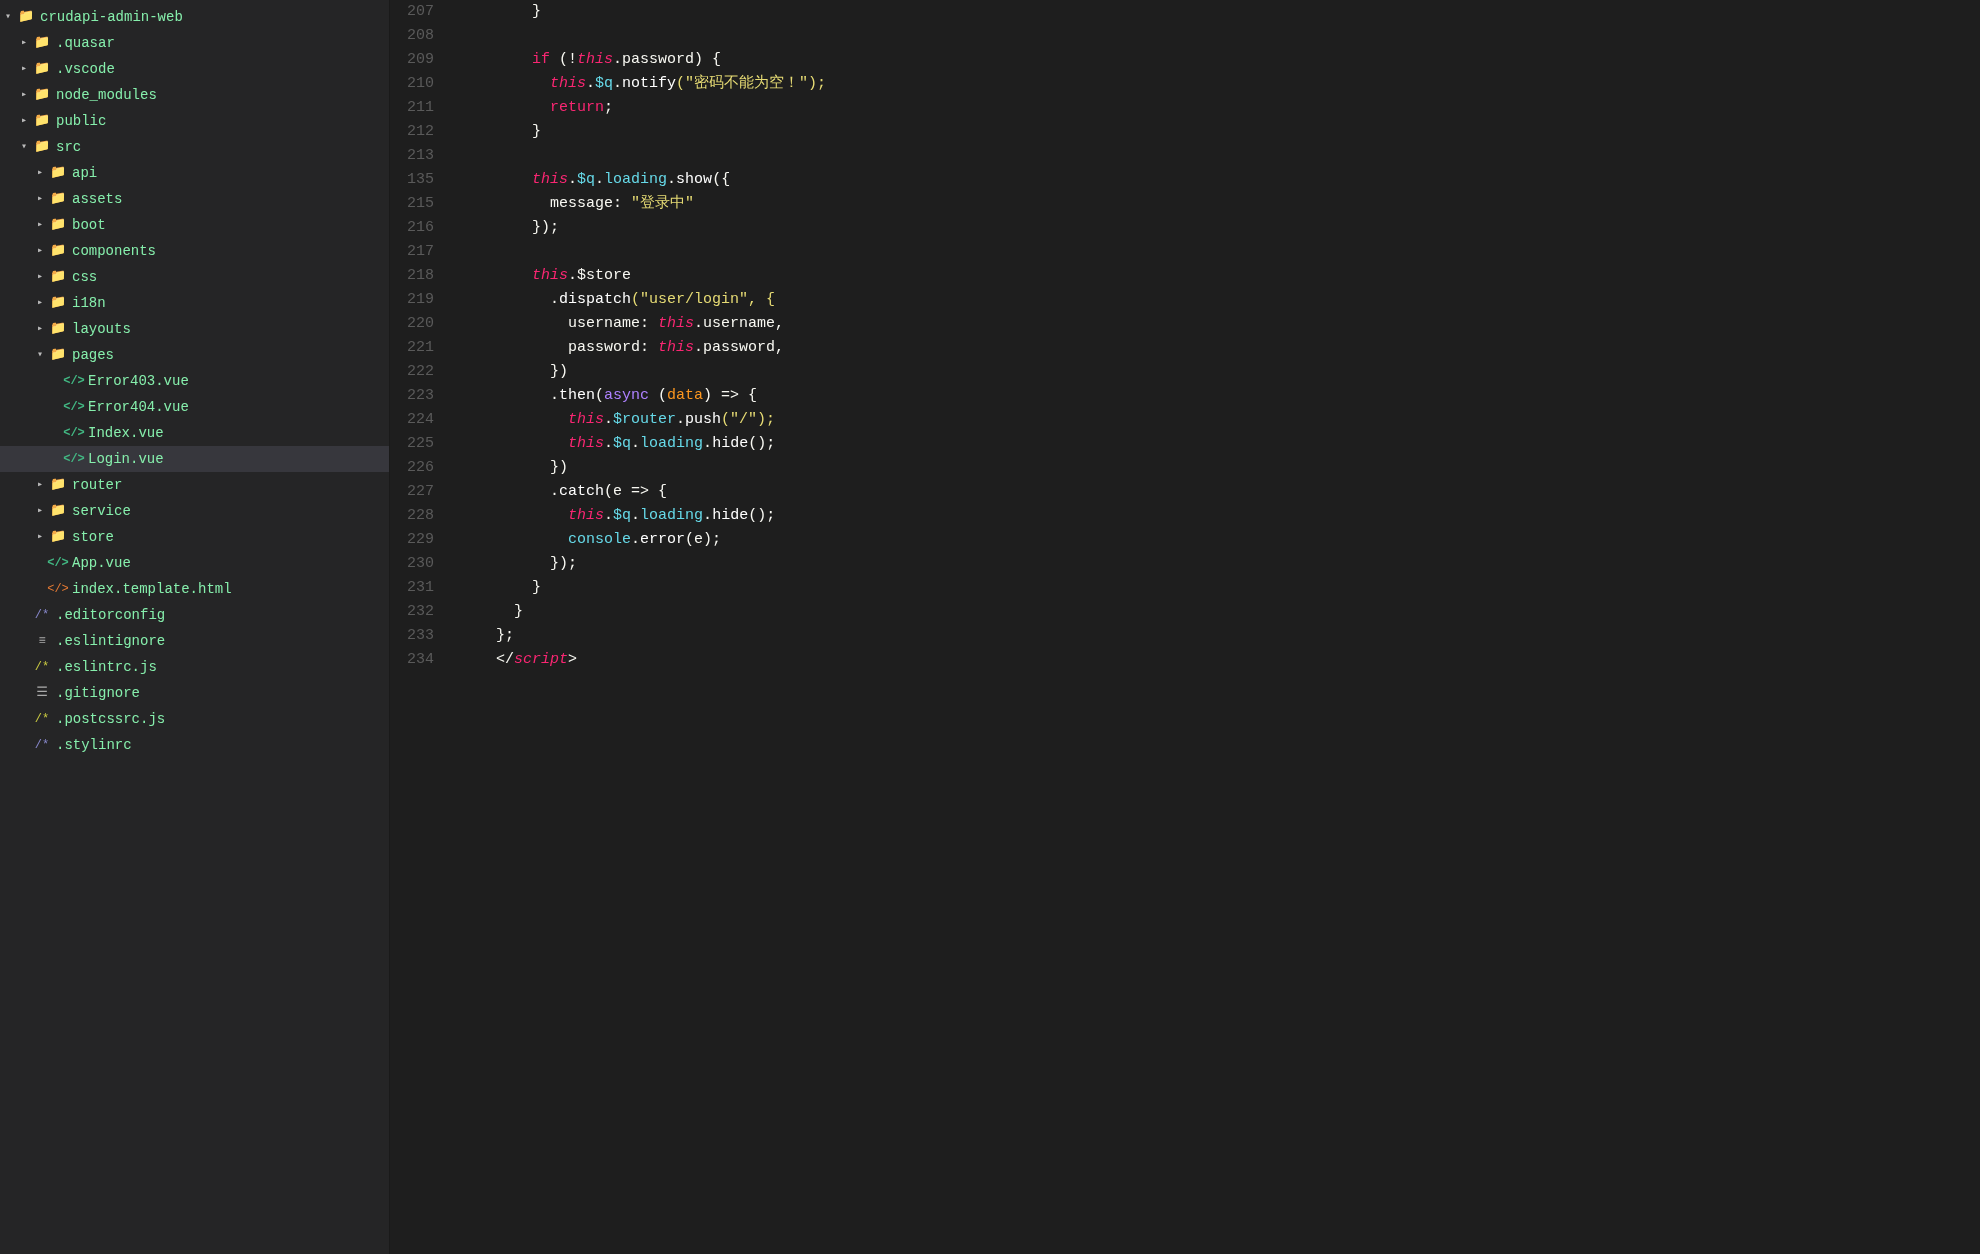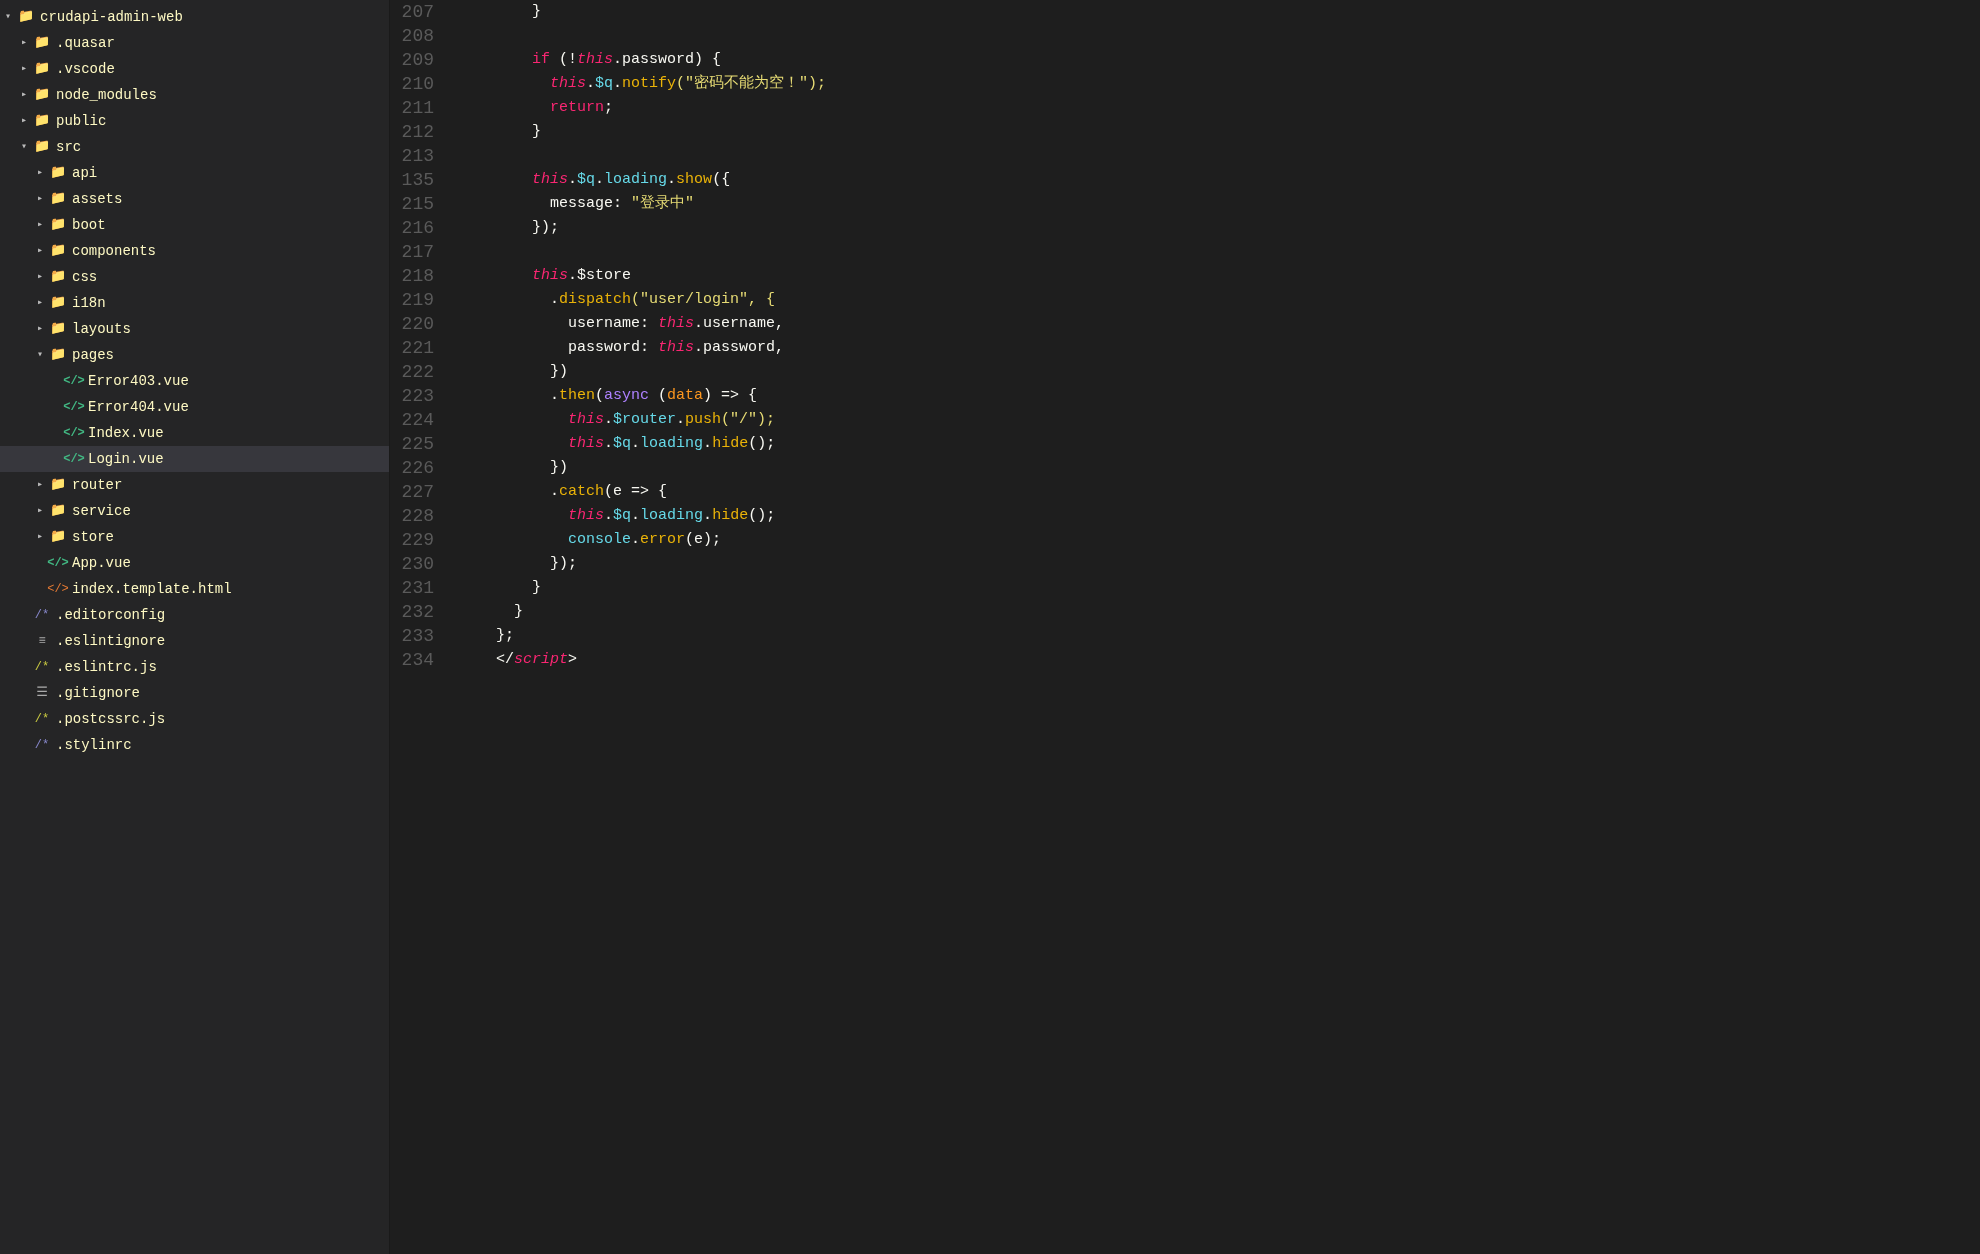--- a/index.html
+++ b/index.html
@@ -44,21 +44,21 @@
       color: #bbb;
     }
     .tree-item .icon-folder {
       width: 20px;
       display: inline-flex;
       align-items: center;
       justify-content: center;
       margin-right: 4px;
     }
     .tree-item .item-label {
-      color: #fef9c3;
+      color: #86efac;
     }
     .folder-icon { color: #dcb67a; font-size: 13px; }
 
     
     #editor {
       flex: 1;
       overflow-y: auto;
       background: #1e1e1e;
       padding: 0;
     }
@@ -69,36 +69,36 @@
       display: flex;
       align-items: stretch;
       min-height: 24px;
     }
     .line-num {
       width: 60px;
       min-width: 60px;
       text-align: right;
       padding-right: 16px;
       color: #5a5a5a;
-      font-size: 18px;
+      font-size: 15px;
       line-height: 24px;
       user-select: none;
       background: #1e1e1e;
     }
     .line-content {
       flex: 1;
       font-size: 15px;
       line-height: 24px;
       white-space: pre;
       padding-left: 10px;
     }
 
     
     .kw-pink { color: #f92672; }    
-    .kw-cyan { color: #eab308; }    
+    .kw-cyan { color: #ffffff; }    
     .kw-purple { color: #ae81ff; }
     .kw-this { color: #f92672; font-style: italic; }
     .kw-method { color: #66d9e8; }
     .kw-string { color: #e6db74; }
     .kw-param { color: #fd971f; }
     .plain { color: #f8f8f2; }
     .kw-tag { color: #f92672; font-style: italic; }
   </style>
 </head>
 <body>

